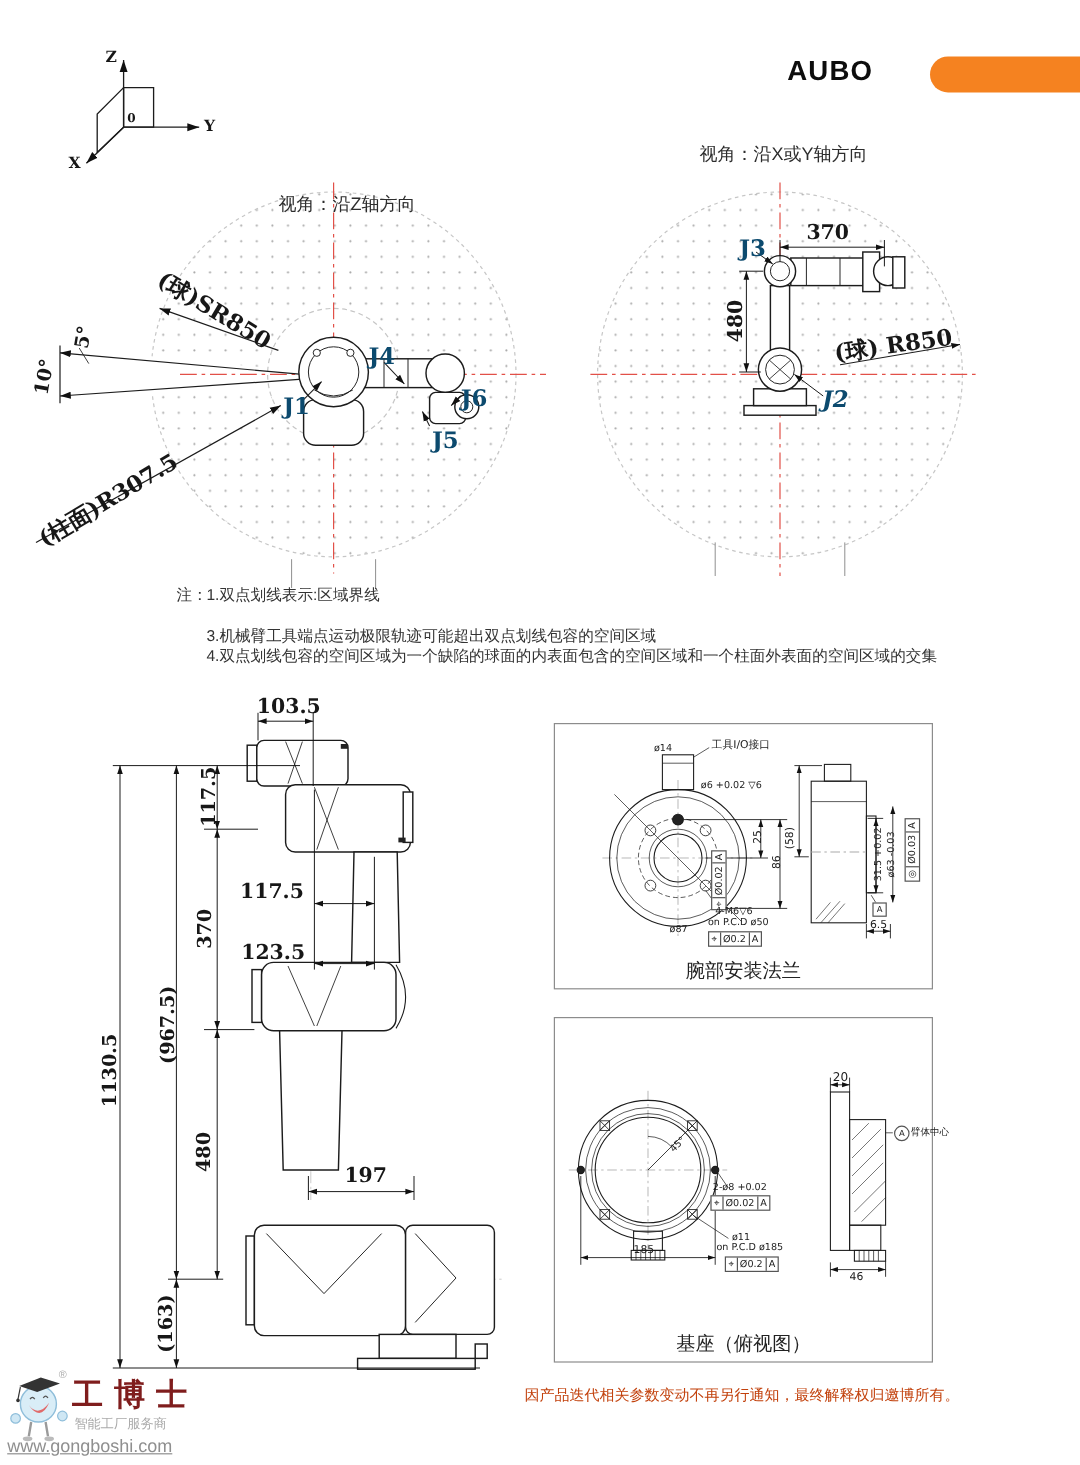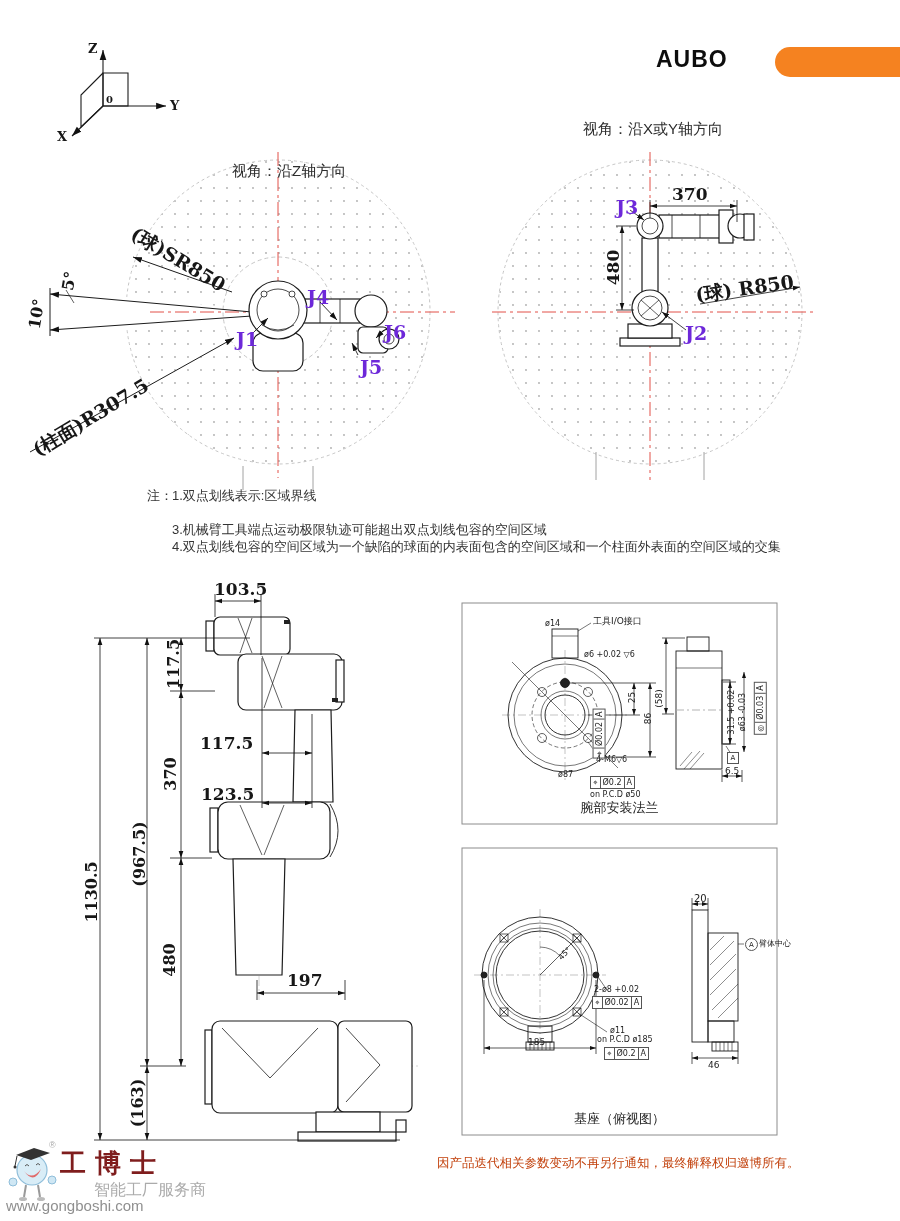--- a/index.html
+++ b/index.html
@@ -1,26 +1,26 @@
 <!DOCTYPE html>
 <html><head>
 <meta charset="utf-8">
 <style>
   html,body{margin:0;padding:0;background:#fff;}
   .page{position:relative;width:900px;height:1221px;background:#fff;overflow:hidden;font-family:"Liberation Sans",sans-serif;}
   svg{position:absolute;left:0;top:0;}
   .lbl{position:absolute;white-space:nowrap;line-height:1;}
   .cad{font-family:"DejaVu Serif",serif;font-weight:700;color:#171717;}
   .cn{font-family:"Liberation Sans",sans-serif;color:#2d2d2d;}
-  .joint{font-family:"DejaVu Serif",serif;font-weight:700;font-size:19px;color:#6d28d9;}
+  .joint{font-family:"DejaVu Serif",serif;font-weight:700;font-size:19px;color:#0c4a6e;}
   .tiny{font-size:8px;font-weight:400;font-family:"DejaVu Sans",sans-serif;color:#222;}
   .fcf{position:absolute;display:flex;border:1px solid #555;background:#fff;font:8px "DejaVu Sans",sans-serif;color:#222;height:11px;align-items:stretch;}
   .fcf span{padding:0 2px;border-right:1px solid #555;display:flex;align-items:center;}
   .fcf span:last-child{border-right:none;}
-  .cap{position:absolute;left:462px;width:315px;text-align:center;font-size:13px;color:#222;}
+  .cap{position:absolute;left:462px;width:315px;text-align:center;font-size:16px;color:#222;}
   .brand{position:absolute;left:656px;top:46px;font-size:23px;font-weight:700;letter-spacing:1px;color:#0d0d0d;font-family:"Liberation Sans",sans-serif;}
   .pill{position:absolute;left:775px;top:47px;width:140px;height:30px;border-radius:15px;}
   .note-line{position:absolute;font-size:13px;color:#333;}
   .datumbox{position:absolute;width:10px;height:10px;border:1px solid #555;font:7px "DejaVu Sans",sans-serif;color:#222;display:flex;align-items:center;justify-content:center;background:#fff;}
   .datumcircle{position:absolute;width:11px;height:11px;border:1px solid #555;border-radius:50%;font:7px "DejaVu Sans",sans-serif;color:#222;display:flex;align-items:center;justify-content:center;background:#fff;}
 </style>
 </head>
 <body>
 
 <div class="page">
@@ -322,21 +322,21 @@
 <span class="lbl cad" style="left:22px;top:306px;font-size:16px;transform:rotate(-80deg);">10°</span>
 <span class="lbl joint" style="left:236px;top:330px;">J1</span>
 <span class="lbl joint" style="left:307px;top:288px;">J4</span>
 <span class="lbl joint" style="left:360px;top:358px;">J5</span>
 <span class="lbl joint" style="left:384px;top:323px;">J6</span>
 
 <span class="lbl cad" style="left:672px;top:186px;font-size:17px;">370</span>
 <span class="lbl cad" style="left:596px;top:259px;font-size:17px;transform:rotate(-90deg);">480</span>
 <span class="lbl cad" style="left:695px;top:279px;font-size:19px;transform:rotate(-8deg);">(球) R850</span>
 <span class="lbl joint" style="left:616px;top:198px;">J3</span>
-<span class="lbl joint" style="left:685px;top:324px;">J2</span>
+<span class="lbl joint" style="left:685px;top:324px;font-style:italic;">J2</span>
 
 <span class="note-line" style="left:147px;top:487px;">注：</span>
 <span class="note-line" style="left:172px;top:487px;">1.双点划线表示:区域界线</span>
 <span class="note-line" style="left:172px;top:521px;">3.机械臂工具端点运动极限轨迹可能超出双点划线包容的空间区域</span>
 <span class="note-line" style="left:172px;top:538px;">4.双点划线包容的空间区域为一个缺陷的球面的内表面包含的空间区域和一个柱面外表面的空间区域的交集</span>
 
 <span class="lbl cad" style="left:214px;top:581px;font-size:17px;">103.5</span>
 <span class="lbl cad" style="left:149px;top:656px;font-size:16px;transform:rotate(-90deg);">117.5</span>
 <span class="lbl cad" style="left:154px;top:766px;font-size:16px;transform:rotate(-90deg);">370</span>
 <span class="lbl cad" style="left:107px;top:846px;font-size:16px;transform:rotate(-90deg);">(967.5)</span>
@@ -352,21 +352,21 @@
 <span class="lbl tiny" style="left:584px;top:651px;">ø6 +0.02 ▽6</span>
 <span class="lbl tiny" style="left:627px;top:693px;font-size:9px;transform:rotate(-90deg);">25</span>
 <span class="lbl tiny" style="left:643px;top:714px;font-size:9px;transform:rotate(-90deg);">86</span>
 <div class="fcf" style="left:574px;top:727px;transform:rotate(-90deg);">
   <span>⌖</span>
       <span>Ø0.02</span>
       <span>A</span>
 </div>
 <span class="lbl tiny" style="left:558px;top:771px;">ø87</span>
 <span class="lbl tiny" style="left:596px;top:756px;">4-M6▽6</span>
-<span class="lbl tiny" style="left:590px;top:791px;">on P.C.D ø50</span>
+<span class="lbl tiny" style="left:590px;top:765px;">on P.C.D ø50</span>
 <div class="fcf" style="left:590px;top:776px;">
   <span>⌖</span>
       <span>Ø0.2</span>
       <span>A</span>
 </div>
 <span class="lbl tiny" style="left:650px;top:694px;font-size:9px;transform:rotate(-90deg);">(58)</span>
 <span class="lbl tiny" style="left:710px;top:708px;transform:rotate(-90deg);">31.5 +0.02</span>
 <span class="lbl tiny" style="left:724px;top:708px;transform:rotate(-90deg);">ø63 -0.03</span>
 <div class="fcf" style="left:734px;top:702px;transform:rotate(-90deg);">
   <span>◎</span>
@@ -398,16 +398,16 @@
 <span class="lbl tiny" style="left:708px;top:1061px;font-size:9px;">46</span>
 <div class="datumcircle" style="left:745px;top:938px;">
       <span>A</span>
     </div>
 <span class="lbl tiny" style="left:759px;top:940px;">臂体中心</span>
 <div class="cap" style="top:1110px;">基座（俯视图）</div>
 
 <span class="lbl cn" style="left:437px;top:1157px;font-size:12.5px;color:#c2410c;">因产品迭代相关参数变动不再另行通知，最终解释权归邀博所有。</span>
 <span class="lbl" style="left:60px;top:1150px;font-size:26px;font-weight:700;letter-spacing:9px;color:#7f1d1d;font-family:'DejaVu Serif',serif;">工博士</span>
 <span class="lbl" style="left:49px;top:1141px;font-size:9px;color:#aaa;">®</span>
-<span class="lbl cn" style="left:62px;top:1182px;font-size:16px;color:#ababab;margin-left:32px;">智能工厂服务商</span>
-<span class="lbl cn" style="left:6px;top:1198px;font-size:15px;color:#8f8f8f;">www.gongboshi.com</span>
+<span class="lbl cn" style="left:62px;top:1182px;font-size:11px;color:#ababab;">智能工厂服务商</span>
+<span class="lbl cn" style="left:6px;top:1198px;font-size:15px;color:#8f8f8f;text-decoration:underline;">www.gongboshi.com</span>
 
 </div>
 
 </body></html>

